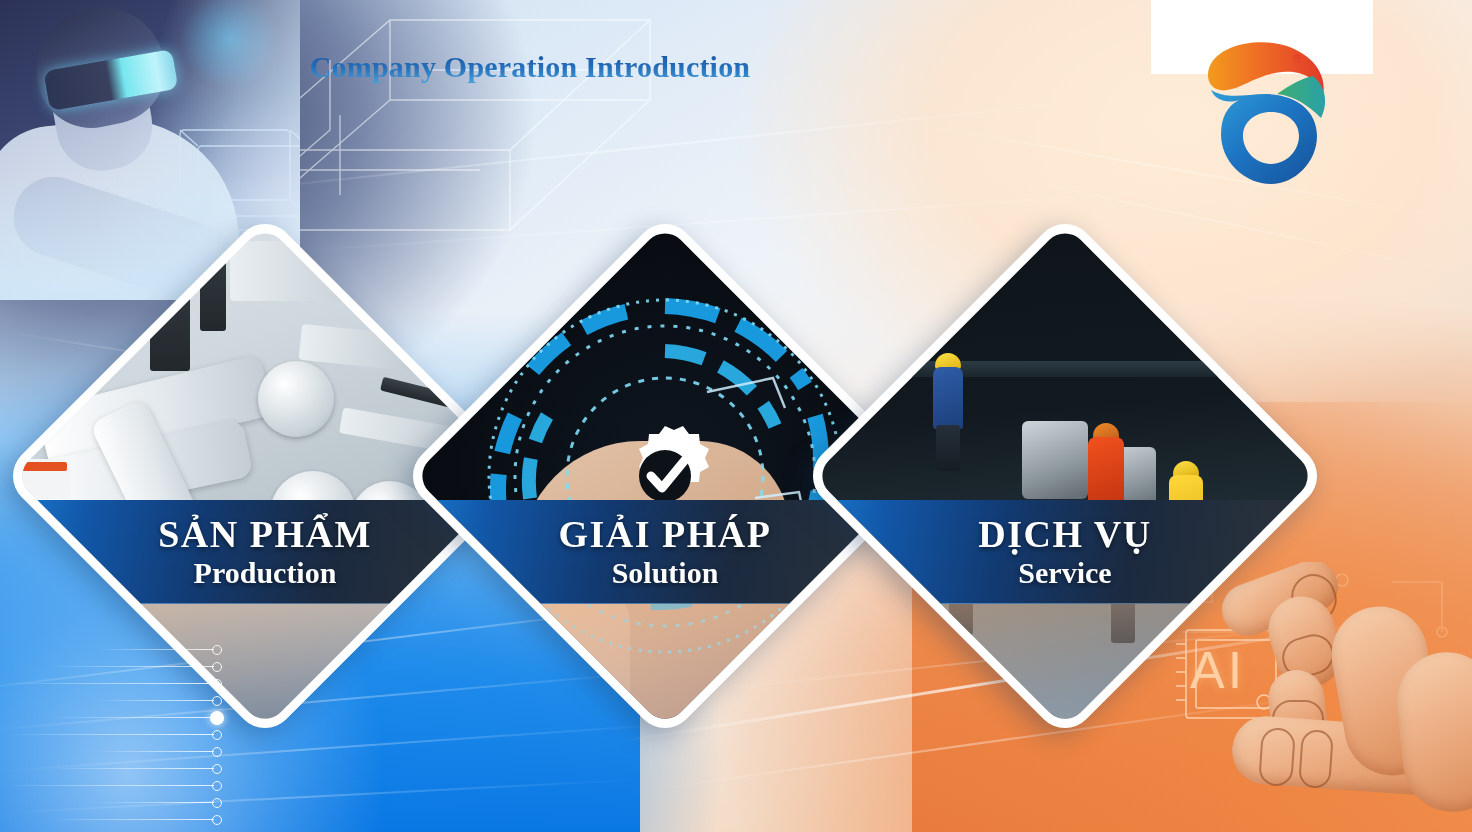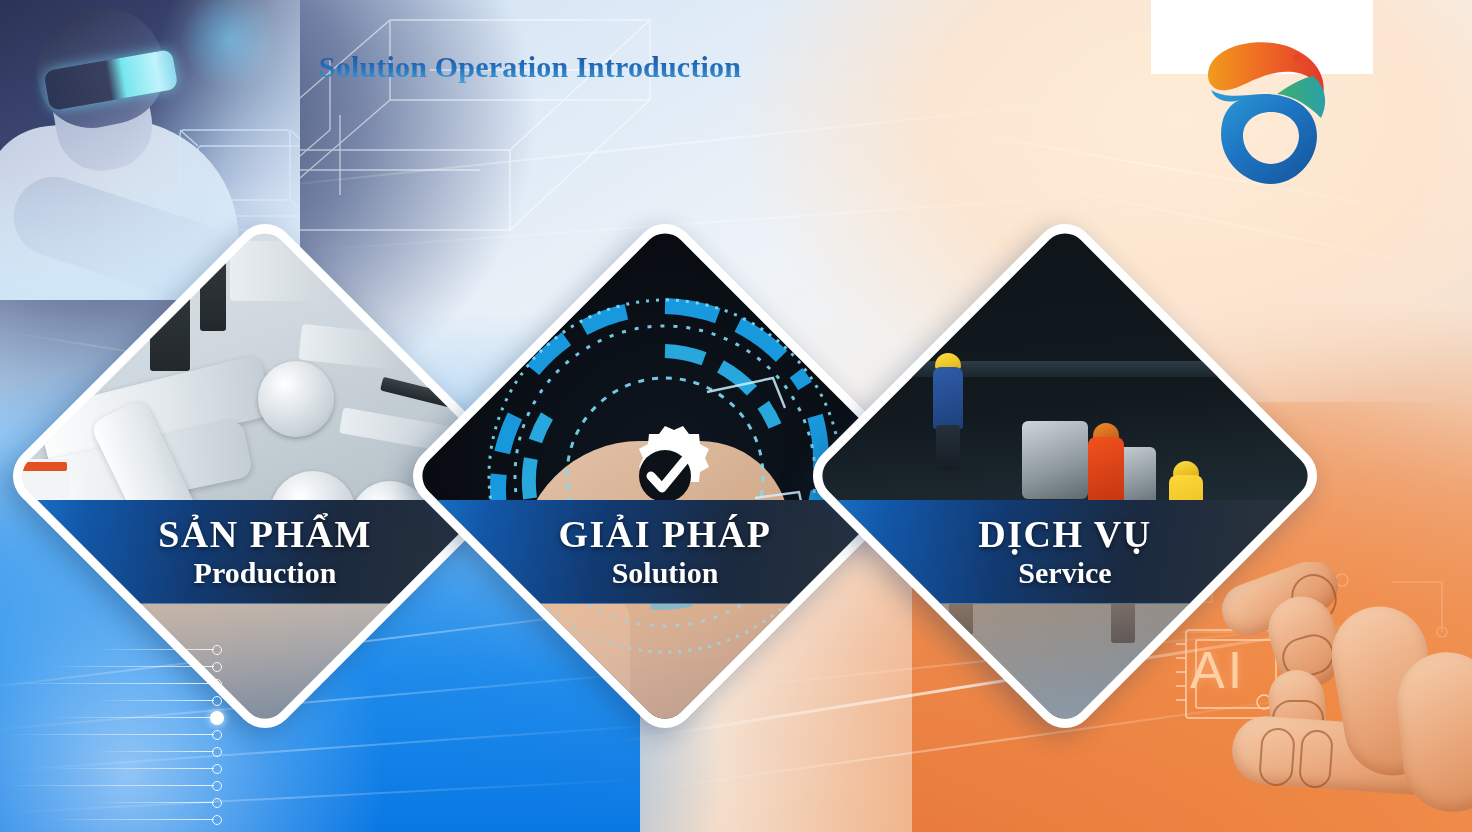--- a/index.html
+++ b/index.html
@@ -293,21 +293,21 @@
   <svg class="circuit-left" viewBox="0 0 120 150">
     <path d="M0 20 H40 V60 H80"></path>
       <path d="M0 55 H26 V95 H70"></path>
     <path d="M0 100 H36 V130"></path>
     <circle cx="80" cy="60" r="4"></circle>
       <circle cx="70" cy="95" r="4"></circle>
       <circle cx="36" cy="130" r="4"></circle>
   </svg>
 
   <div class="title-wrap">
-    <div class="title-sub">Solution Operation Introduction</div>
+    <div class="title-sub">Company Operation Introduction</div>
   </div>
 
   <div class="logo-card"></div>
   <svg class="logo" viewBox="0 0 160 170">
     <defs>
       <linearGradient id="lgTop" x1="0" y1="0" x2="1" y2="0">
         <stop offset="0%" stop-color="#f29b1d"></stop>
         <stop offset="42%" stop-color="#ef6f24"></stop>
         <stop offset="100%" stop-color="#e2392a"></stop>
       </linearGradient>

